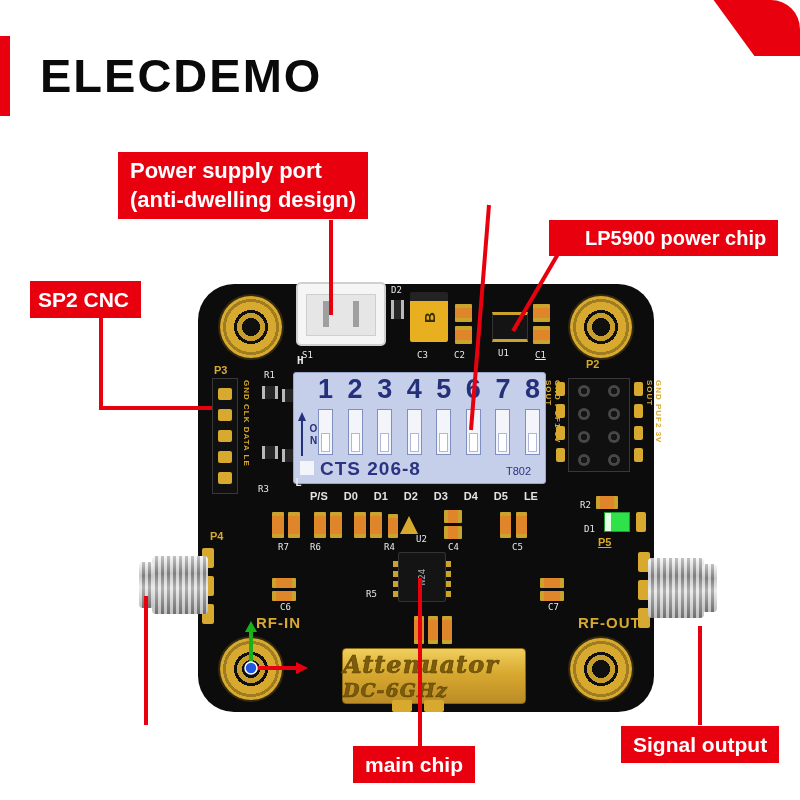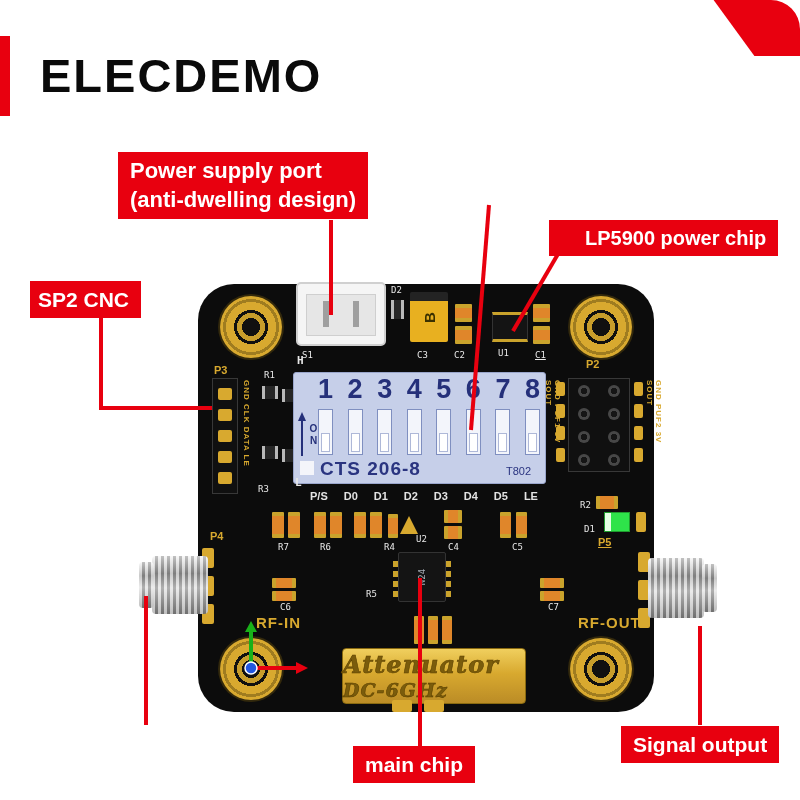--- a/index.html
+++ b/index.html
@@ -208,21 +208,21 @@
       <span>D4</span>
       <span>D5</span>
       <span>LE</span>
     </div>
 
     <div class="cap-v" style="left:74px;top:228px;width:12px;height:26px;"></div>
     <div class="cap-v" style="left:90px;top:228px;width:12px;height:26px;"></div>
     <span class="ref" style="left:80px;top:258px;">R7</span>
     <div class="cap-v" style="left:116px;top:228px;width:12px;height:26px;"></div>
     <div class="cap-v" style="left:132px;top:228px;width:12px;height:26px;"></div>
-    <span class="ref" style="left:122px;top:258px;">R6</span>
+    <span class="ref" style="left:112px;top:258px;">R6</span>
     <div class="cap-v" style="left:156px;top:228px;width:12px;height:26px;"></div>
     <div class="cap-v" style="left:172px;top:228px;width:12px;height:26px;"></div>
     <span class="ref" style="left:168px;top:258px;margin-top:47px;">R5</span>
     <div class="cap-v" style="left:190px;top:230px;width:10px;height:24px;"></div>
     <span class="ref" style="left:186px;top:258px;">R4</span>
 
     <div class="abs" style="left:202px;top:232px;width:0;height:0;border-left:9px solid transparent;border-right:9px solid transparent;border-bottom:18px solid #d8a92f;"></div>
 
     <span class="ref" style="left:218px;top:250px;">U2</span>
     <div class="chip" style="left:200px;top:268px;width:48px;height:50px;border-radius:2px;display:flex;align-items:center;justify-content:center;">

